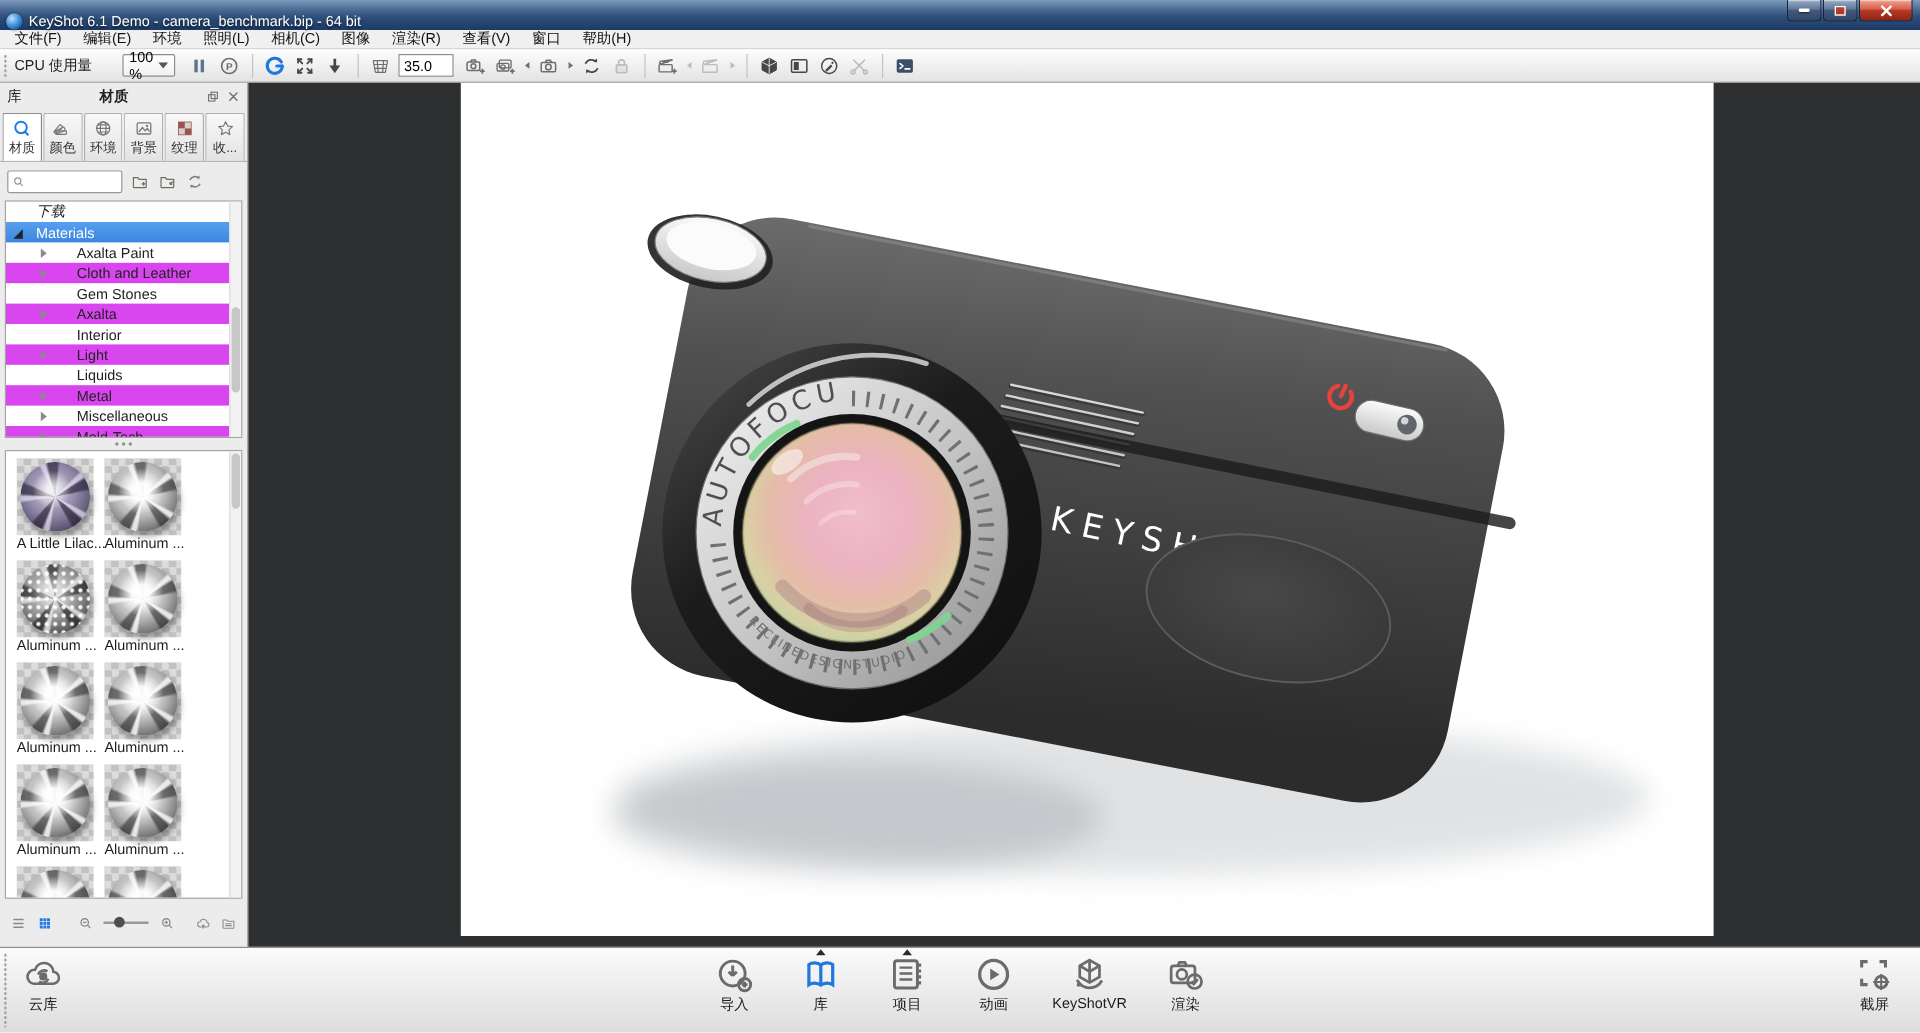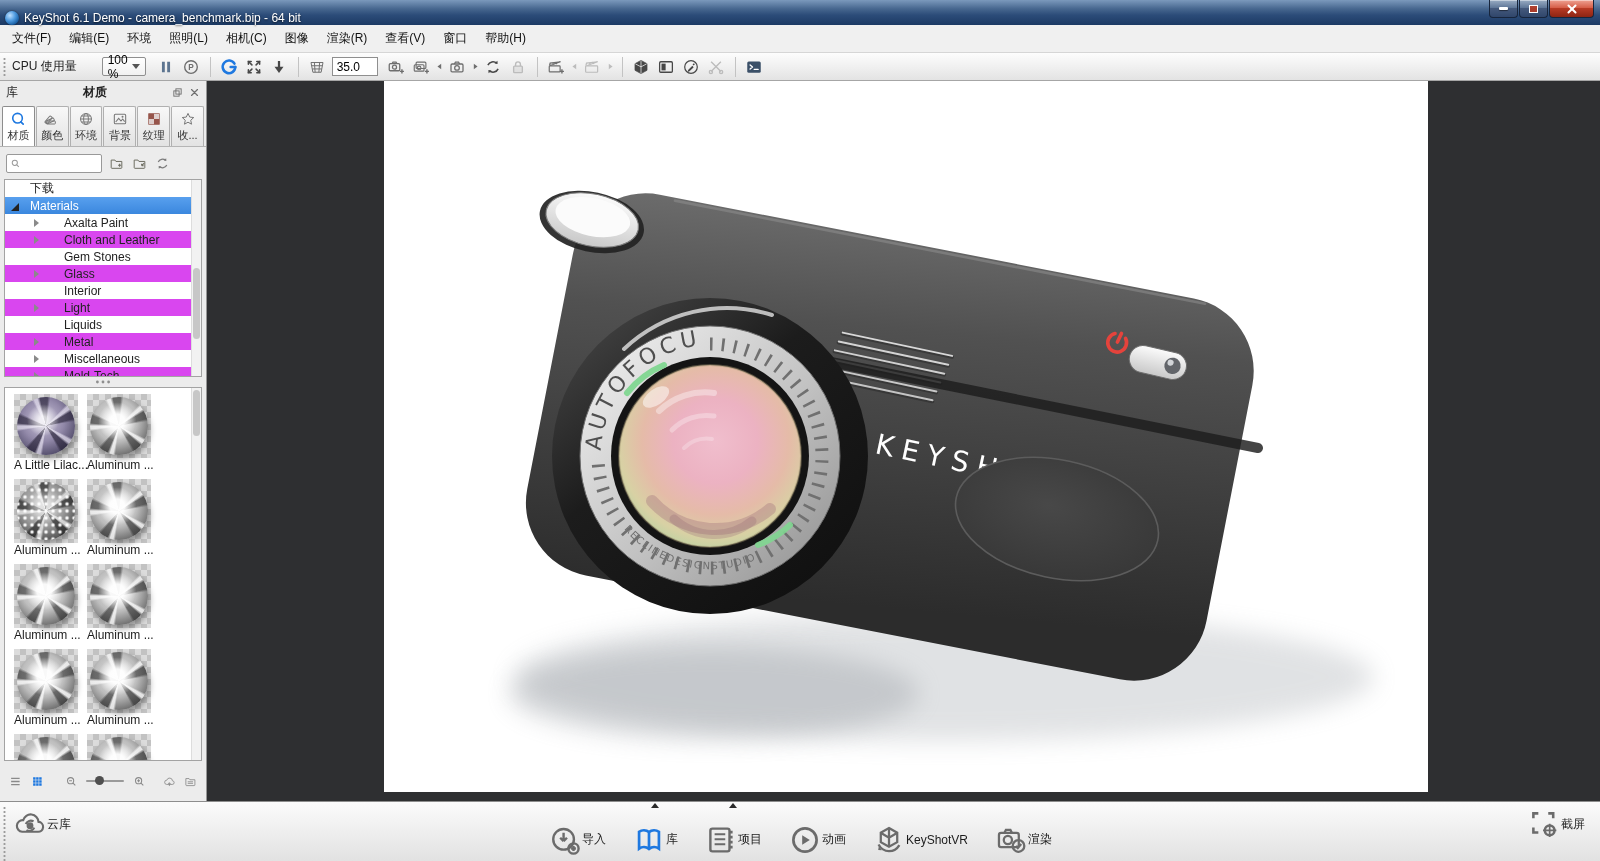--- a/index.html
+++ b/index.html
@@ -15,21 +15,21 @@
   .win-btn.close{width:45px;background:linear-gradient(#efa293 0%,#d65f49 45%,#b73a24 50%,#8d2413 100%)}
   .glyph-min{width:9px;height:3px;background:#fff;border-radius:1px;box-shadow:0 1px 1px rgba(0,0,0,.5)}
   .glyph-restore{width:9px;height:8px;position:relative}
   .glyph-restore::before{content:"";position:absolute;right:0;top:0;width:7px;height:6px;border:1px solid #fff}
   .glyph-restore::after{content:"";position:absolute;left:0;bottom:0;width:7px;height:6px;border:1px solid #fff;background:rgba(183,58,36,.9)}
   .glyph-x{position:relative;width:10px;height:10px}
   .glyph-x::before,.glyph-x::after{content:"";position:absolute;left:4px;top:-1px;width:2px;height:12px;background:#fff;border-radius:1px}
   .glyph-x::before{transform:rotate(45deg)}.glyph-x::after{transform:rotate(-45deg)}
 
   
-  .menubar{height:28px;background:#f0f0f0;border-bottom:1px solid #d6d6d6;display:flex;align-items:center;padding-left:3px;color:#111}
+  .menubar{height:16px;background:#f0f0f0;border-bottom:1px solid #d6d6d6;display:flex;align-items:center;padding-left:3px;color:#111}
   .menu-item{padding:2px 9px;cursor:default}
 
   
   .toolbar{height:28px;background:linear-gradient(#fdfdfd,#efefef 55%,#e3e3e3);border-bottom:1px solid #a6a6a6;display:flex;align-items:center;padding-left:12px;position:relative}
   .toolbar::before,.dock::before{content:"";position:absolute;left:3px;top:4px;bottom:4px;width:3px;background-image:radial-gradient(circle,#9b9b9b 1px,transparent 1.2px);background-size:3px 4px;background-repeat:repeat-y}
   .cpu-label{margin-right:25px;color:#222}
   .cpu-select{width:44px;height:19px;border:1px solid #8f8f8f;border-radius:2px;background:linear-gradient(#fff,#f1f1f1);display:flex;align-items:center;justify-content:space-between;padding:0 5px;margin-right:8px}
   .tri-down{width:0;height:0;border-left:4px solid transparent;border-right:4px solid transparent;border-top:5px solid #555}
   .tb-sep{width:1px;height:20px;background:#c3c3c3;margin:0 6px}
   .tbtn{width:25px;height:25px;display:flex;align-items:center;justify-content:center;border-radius:2px}
@@ -60,21 +60,21 @@
   .search-box svg{width:11px;height:11px;color:#9a9a9a;flex:none}
   .search-box input{border:none;outline:none;width:100%;font:11px "Liberation Sans","DejaVu Sans",sans-serif}
   .search-icons{display:flex;gap:8px;align-items:center;color:#6e6e62}
   .search-icons svg{width:15px;height:15px}
   .tree-wrap{margin:0 4px;border:1px solid #a3a3a3;background:#fff;height:198px;position:relative;overflow:hidden}
   .tree-scroll{position:absolute;left:0;top:0;right:10px;bottom:0}
   .tree-row{height:17px;display:flex;align-items:center;color:#222;position:relative}
   .tree-row.alt{background:#d946ef}
   .tree-row .lbl{padding-left:59px;white-space:nowrap}
   .tree-row.root .lbl{padding-left:25px}
-  .tree-row.header .lbl{padding-left:25px;font-family:"Liberation Serif","DejaVu Serif",serif}
+  .tree-row.header .lbl{padding-left:25px;font-style:italic;font-family:"Liberation Serif","DejaVu Serif",serif}
   .tree-row.selected{background:linear-gradient(#549eе,#3b87de);background:linear-gradient(#58a0ee,#3b87de);color:#fff}
   .arr{position:absolute;top:5px}
   .arr.collapsed{left:29px;width:0;height:0;border-top:4px solid transparent;border-bottom:4px solid transparent;border-left:5px solid #8a8a8a}
   .arr.expanded{left:6px;top:6px;width:0;height:0;border-left:8px solid transparent;border-bottom:8px solid #222}
   .vscroll{position:absolute;right:0;top:0;bottom:0;width:10px;background:#f2f2f2;border-left:1px solid #ddd}
   .vthumb{position:absolute;left:1px;right:1px;background:#c7c7c7;border-radius:4px}
   .splitter{height:10px;display:flex;align-items:center;justify-content:center}
   .splitter .dots{width:4px;height:4px;border-radius:50%;background:#8f8f8f;box-shadow:8px 0 0 #8f8f8f,-8px 0 0 #8f8f8f;transform:scale(.7)}
   .thumbs-wrap{margin:0 4px;border:1px solid #a3a3a3;background:#fff;flex:1;position:relative;overflow:hidden;padding:6px 12px 0 9px}
   .thumb-grid{display:grid;grid-template-columns:64px 64px;column-gap:9px;row-gap:6px}
@@ -102,21 +102,21 @@
   .slider{width:44px;height:2px;background:#9a9a9a;border-radius:1px;position:relative}
   .slider .knob{position:absolute;left:9px;top:-4px;width:9px;height:9px;border-radius:50%;background:#4f4f4f}
 
   
   .viewport{flex:1;background:#2e2f31;position:relative}
   .canvas{position:absolute;left:177px;top:0;width:1044px;height:711px;background:#fff}
   .canvas svg{width:100%;height:100%;display:block}
 
   
   .dock{height:71px;background:linear-gradient(#fbfbfb,#dddddd);border-top:1px solid #8d8d8d;position:relative;display:flex}
-  .dock-item{display:flex;flex-direction:row;align-items:center;min-width:46px;position:relative;color:#6b6b6b;padding-top:5px}
+  .dock-item{display:flex;flex-direction:column;align-items:center;min-width:46px;position:relative;color:#6b6b6b;padding-top:5px}
   .dock-item svg{width:34px;height:34px}
   .dock-item .lbl{font-size:12px;color:#1c1c1c;margin-top:0px;white-space:nowrap}
   .dock-item.active{color:#1e78e0}
   .dock-caret{position:absolute;top:1px;left:50%;transform:translateX(-50%);width:0;height:0;border-left:4px solid transparent;border-right:4px solid transparent;border-bottom:5px solid #2a2a2a}
   .dock-left{position:absolute;left:13px;top:0}
   .dock-center{margin:0 auto;display:flex;gap:26px}
   .dock-right{position:absolute;right:15px;top:0}
 </style>
 </head>
 <body>
@@ -582,21 +582,21 @@
           </div>
           <div class="tree-row alt">
             <span class="arr collapsed"></span>
             <span class="lbl">Cloth and Leather</span>
           </div>
           <div class="tree-row">
             <span class="lbl">Gem Stones</span>
           </div>
           <div class="tree-row alt">
             <span class="arr collapsed"></span>
-            <span class="lbl">Glass</span>
+            <span class="lbl">Axalta</span>
           </div>
           <div class="tree-row">
             <span class="lbl">Interior</span>
           </div>
           <div class="tree-row alt">
             <span class="arr collapsed"></span>
             <span class="lbl">Light</span>
           </div>
           <div class="tree-row">
             <span class="lbl">Liquids</span>

